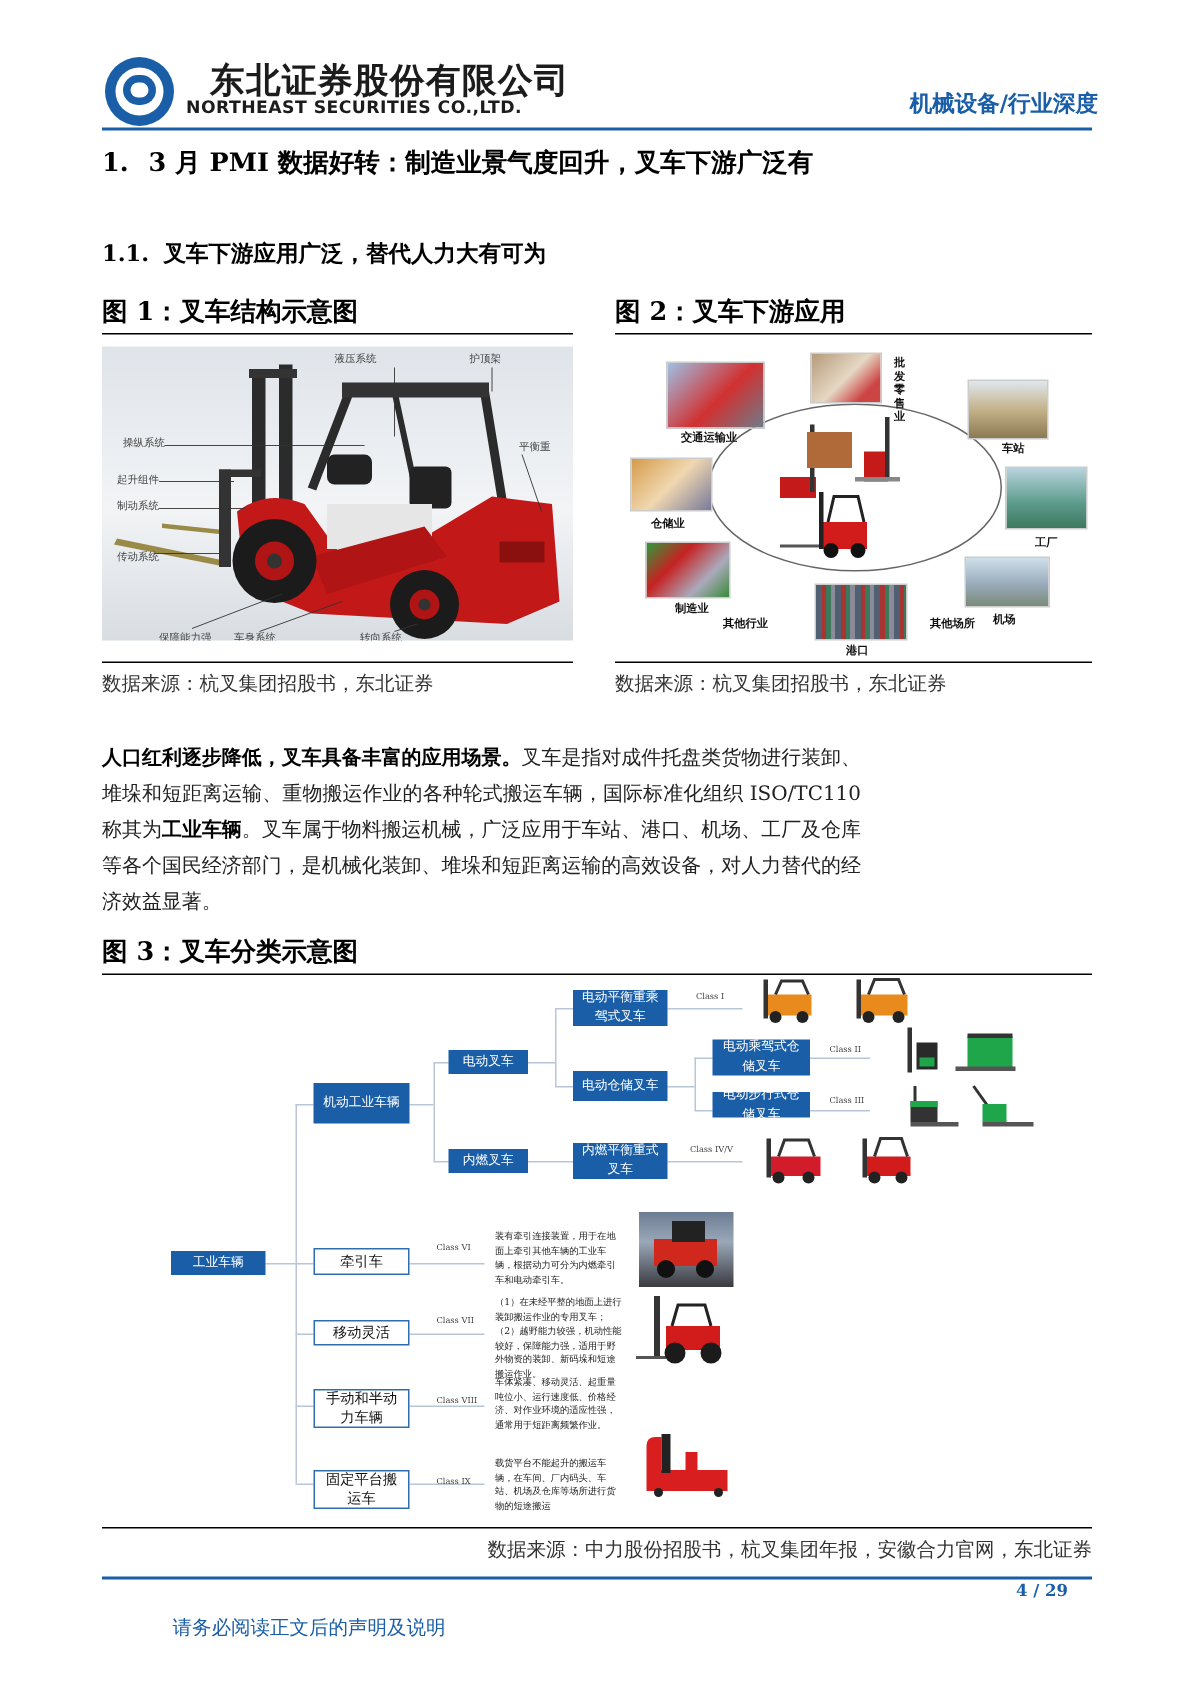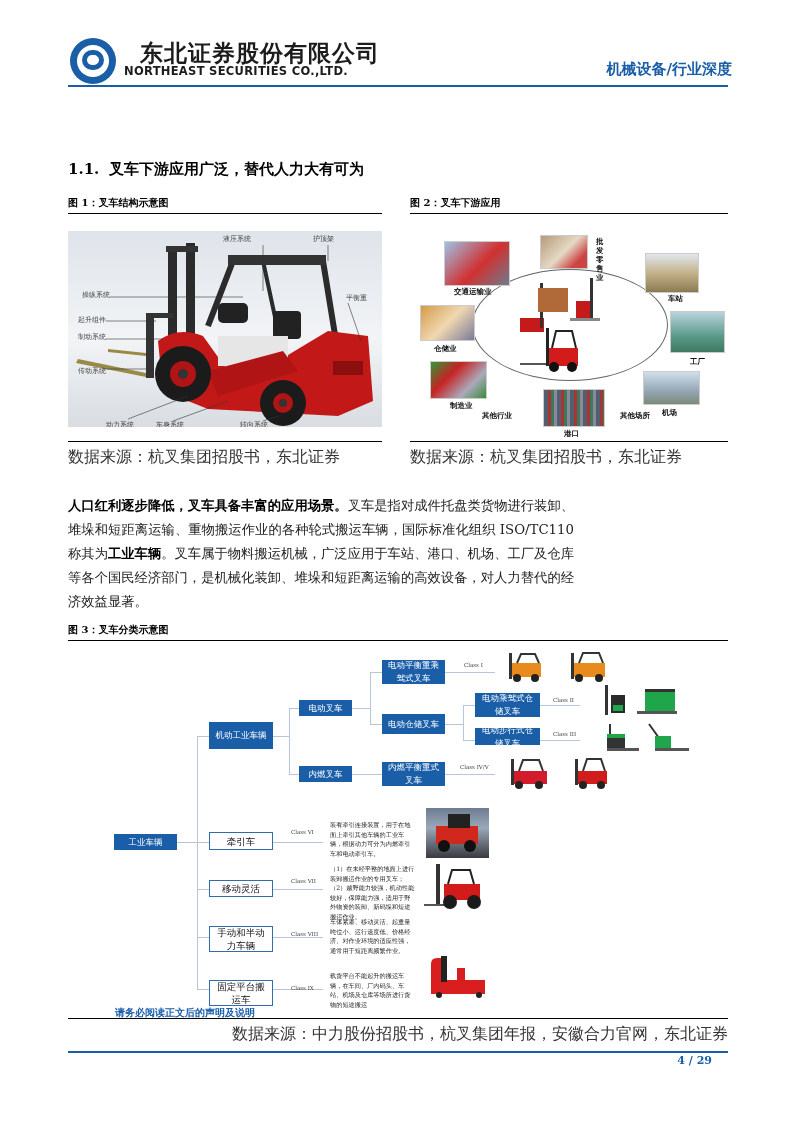--- a/index.html
+++ b/index.html
@@ -18,22 +18,22 @@
   .header-rule { left:68px; top:85px; width:660px; height:2px; background:#1a5ea8; }
 
   
   .h1 { left:68px; top:97px; width:540px; font-size:17px; font-weight:bold; line-height:25px; }
   .h1 .num { display:inline-block; width:31px; }
   .h1 .cont { padding-left:31px; }
   .h2 { left:68px; top:160px; font-size:15px; font-weight:bold; }
   .h2 .num { display:inline-block; width:41px; }
 
   
-  .fig-cap { font-size:10px; font-weight:bold; border-bottom:1.3px solid #000; padding-bottom:3px; }
-  .fig-src { font-size:16px; color:#333; border-top:1.3px solid #000; padding-top:5px; }
+  .fig-cap { font-size:17px; font-weight:bold; border-bottom:1.3px solid #000; padding-bottom:3px; }
+  .fig-src { font-size:13px; color:#333; border-top:1.3px solid #000; padding-top:5px; }
 
   
   .fig1-img { left:68px; top:231px; width:314px; height:196px; background:linear-gradient(180deg,#dfe4ea 0%,#f2f4f6 55%,#d8dde2 100%); overflow:hidden; }
   .f1-label { position:absolute; font-size:7px; color:#444; }
 
   
   .fig2 { left:410px; top:231px; width:318px; height:210px; }
   .ellipse { position:absolute; left:62px; top:38px; width:196px; height:112px; border:1.2px solid #666; border-radius:50%; }
   .thumb { position:absolute; border:1px solid #ccc; }
   .f2-label { position:absolute; font-family:"DejaVu Sans","Liberation Sans",sans-serif; font-weight:bold; font-size:7.5px; color:#111; }
@@ -46,37 +46,38 @@
   .fc-box { position:absolute; display:flex; align-items:center; justify-content:center; text-align:center; font-size:8.5px; line-height:13px; }
   .fc-fill { background:#1a5ea8; color:#fff; }
   .fc-out { background:#fff; color:#111; border:1.3px solid #2e6db0; font-size:9.5px; }
   .fc-line { position:absolute; background:#b8c6d8; }
   .cls { position:absolute; font-size:5.5px; color:#444; }
   .desc { position:absolute; font-size:6.2px; line-height:9.6px; color:#222; width:86px; }
   .prod { position:absolute; }
 
   
   .footer-rule { left:68px; top:1051px; width:660px; height:1.5px; background:#1a5ea8; }
-  .footer-note { left:115px; top:1006px; font-size:10px; font-weight:bold; color:#1a5ea8; }
+  .footer-note { left:115px; top:1076px; font-size:13px; font-weight:normal; color:#1a5ea8; }
   .footer-page { right:82px; top:1054px; font-size:11px; font-weight:bold; color:#1a5ea8; }
 </style>
 </head>
 <body>
 
 <div class="abs logo-mark">
   <div class="inner"></div>
     <div class="s1"></div>
     <div class="s2"></div>
 </div>
 <div class="abs logo-cn">东北证券股份有限公司</div>
 <div class="abs logo-en">NORTHEAST SECURITIES CO.,LTD.</div>
 <div class="abs header-cat">机械设备/行业深度</div>
 <div class="abs header-rule"></div>
 
 <div class="abs h1">
+  <div><span class="num">1.</span><span>3 月 PMI 数据好转：制造业景气度回升，叉车下游广泛有</span></div>
 </div>
 <div class="abs h2">
   <span class="num">1.1.</span><span>叉车下游应用广泛，替代人力大有可为</span>
 </div>
 
 <div class="abs fig-cap" style="left:68px; top:196px; width:314px;">图 1：叉车结构示意图</div>
 <div class="abs fig1-img">
   <svg width="314" height="196" viewBox="0 0 314 196" style="position:absolute;left:0;top:0;">
 
     <rect x="100" y="20" width="9" height="130" fill="#2b2b2b"></rect>
@@ -118,21 +119,21 @@
     <line x1="105" y1="190" x2="160" y2="170" stroke="#333" stroke-width="0.6"></line>
     <line x1="195" y1="190" x2="210" y2="185" stroke="#333" stroke-width="0.6"></line>
   </svg>
   <span class="f1-label" style="left:155px; top:3px;">液压系统</span>
   <span class="f1-label" style="left:245px; top:3px;">护顶架</span>
   <span class="f1-label" style="left:14px; top:59px;">操纵系统</span>
   <span class="f1-label" style="left:278px; top:62px;">平衡重</span>
   <span class="f1-label" style="left:10px; top:84px;">起升组件</span>
   <span class="f1-label" style="left:10px; top:101px;">制动系统</span>
   <span class="f1-label" style="left:10px; top:135px;">传动系统</span>
-  <span class="f1-label" style="left:38px; top:189px;">动力系统</span>
+  <span class="f1-label" style="left:38px; top:189px;">保障能力强</span>
   <span class="f1-label" style="left:88px; top:189px;">车身系统</span>
   <span class="f1-label" style="left:172px; top:189px;">转向系统</span>
 </div>
 <div class="abs fig-src" style="left:68px; top:441px; width:314px;">数据来源：杭叉集团招股书，东北证券</div>
 
 <div class="abs fig-cap" style="left:410px; top:196px; width:318px;">图 2：叉车下游应用</div>
 <div class="abs fig2">
   <div class="ellipse"></div>
 
   <svg style="position:absolute;left:100px;top:42px;" width="120" height="104" viewBox="0 0 120 104">

